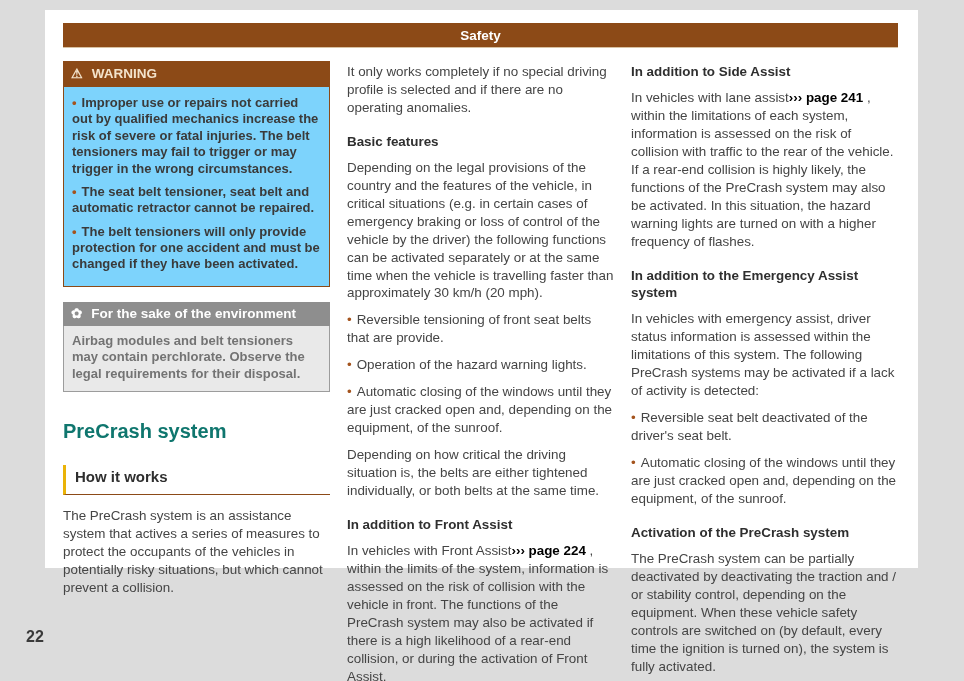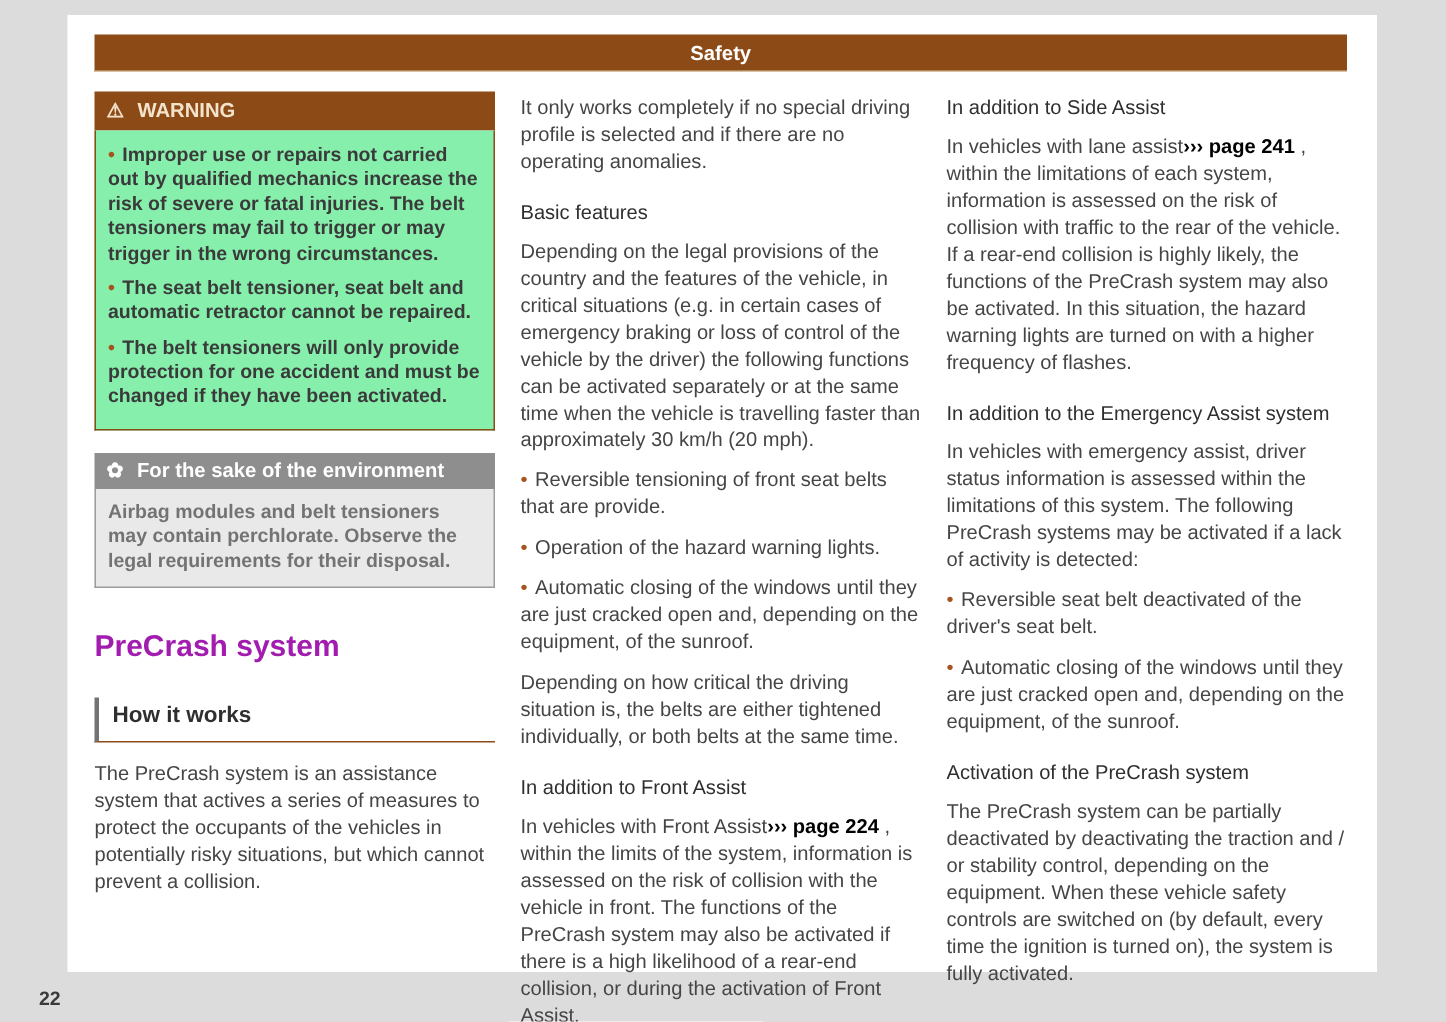--- a/index.html
+++ b/index.html
@@ -5,21 +5,21 @@
   * { margin:0; padding:0; box-sizing:border-box; }
   html,body { width:964px; height:681px; }
   body {
     background:#dcdcdc;
     font-family:"Liberation Sans", sans-serif;
     color:#454545;
     position:relative;
     overflow:hidden;
   }
   .sheet {
-    position:absolute; left:45px; top:10px; width:873px; height:638px;
+    position:absolute; left:45px; top:10px; width:873px; height:558px;
     background:#ffffff;
   }
   .topbar {
     margin:13px 20px 0 18px; height:25px;
     background:#8c4a17; border-bottom:1px solid #d8c2a3;
     display:flex; align-items:center; justify-content:center;
     color:#ffffff; font-weight:bold; font-size:13.5px;
   }
   .columns {
     display:flex; gap:17px; margin:13px 20px 0 18px;
@@ -28,57 +28,57 @@
   .col p { margin-bottom:9px; }
 
   
   .warnbox { margin-bottom:15px; }
   .warnhead {
     background:#8c4a17; color:#f3e3cb; font-weight:bold; font-size:13.5px;
     padding:4px 8px; display:flex; align-items:center; gap:9px;
   }
   .warnhead .tri { font-size:13px; }
   .warnbody {
-    background:#86efac; border:1px solid #8c4a17; border-top:none;
+    background:#7dd3fc; border:1px solid #8c4a17; border-top:none;
     padding:8px 8px 6px 8px; font-weight:bold; color:#3a3a3a;
     font-size:13px; line-height:1.26;
   }
   .warnbody p, .envbody p { margin-bottom:7px; }
   .dot { color:#a4541e; margin-right:5px; }
 
   
   .envbox { margin-bottom:26px; }
   .envhead {
     background:#8e8e8e; color:#ffffff; font-weight:bold; font-size:13.5px;
     padding:3px 8px; display:flex; align-items:center; gap:9px;
   }
   .envbody {
     background:#e9e9e9; border:1px solid #9c9c9c; border-top:none;
     padding:7px 8px 2px 8px; font-weight:bold; color:#737373;
     font-size:13px; line-height:1.26;
   }
 
   h1.section-title {
-    color:#a21caf; font-size:20px; font-weight:bold; margin:10px 0 20px 0;
+    color:#0f766e; font-size:20px; font-weight:bold; margin:10px 0 20px 0;
   }
   h2.subsection-title {
     color:#2f2f2f; font-size:15px; font-weight:bold;
-    border-left:3px solid #737373; border-bottom:1px solid #8c4a17;
+    border-left:3px solid #eab308; border-bottom:1px solid #8c4a17;
     padding:2px 0 7px 9px; margin-bottom:12px;
   }
   h3.para-heading {
-    color:#2f2f2f; font-size:13.4px; font-weight:normal;
+    color:#2f2f2f; font-size:13.4px; font-weight:bold;
     margin:16px 0 8px 0;
   }
   .col > p:first-child { margin-top:2px; }
   .ref { font-weight:bold; color:#000000; white-space:nowrap; }
 
   .pagenum {
-    position:absolute; left:26px; top:658px;
-    font-size:13px; font-weight:bold; color:#3a3a3a;
+    position:absolute; left:26px; top:628px;
+    font-size:16px; font-weight:bold; color:#3a3a3a;
   }
 </style>
 </head>
 <body>
 
 <div class="sheet">
 
   <div class="topbar">
     <span>Safety</span>
   </div>

